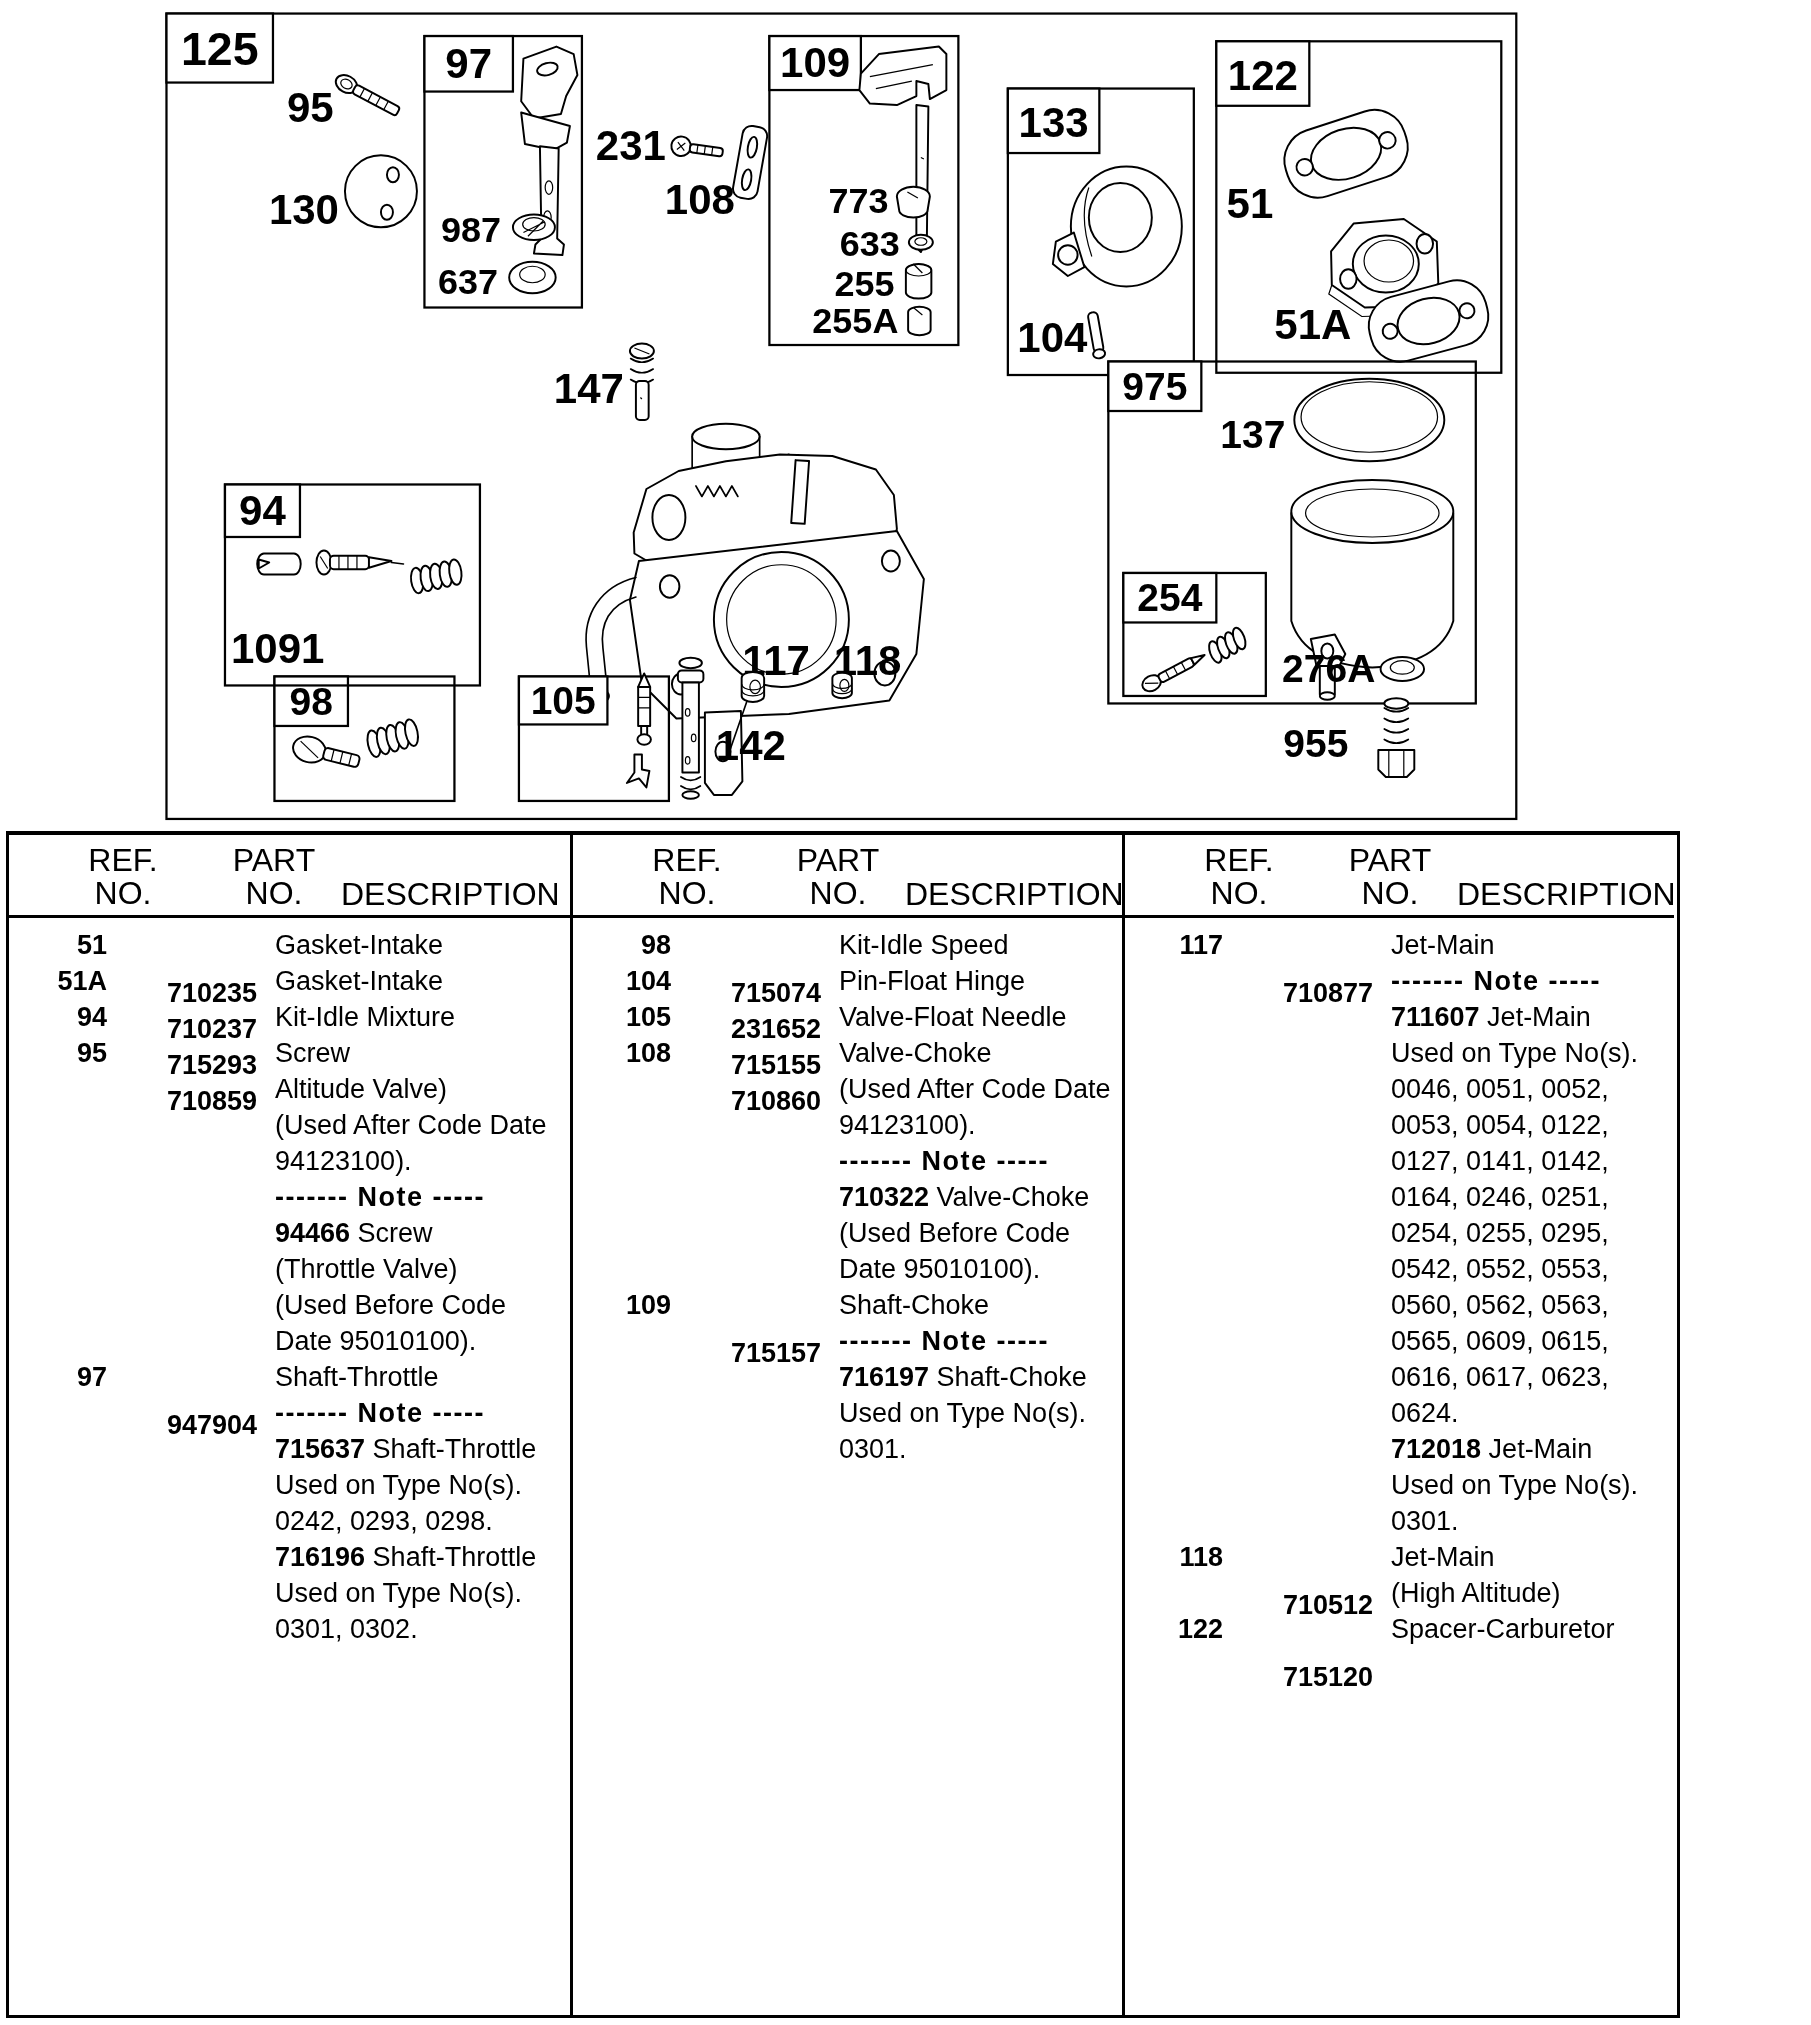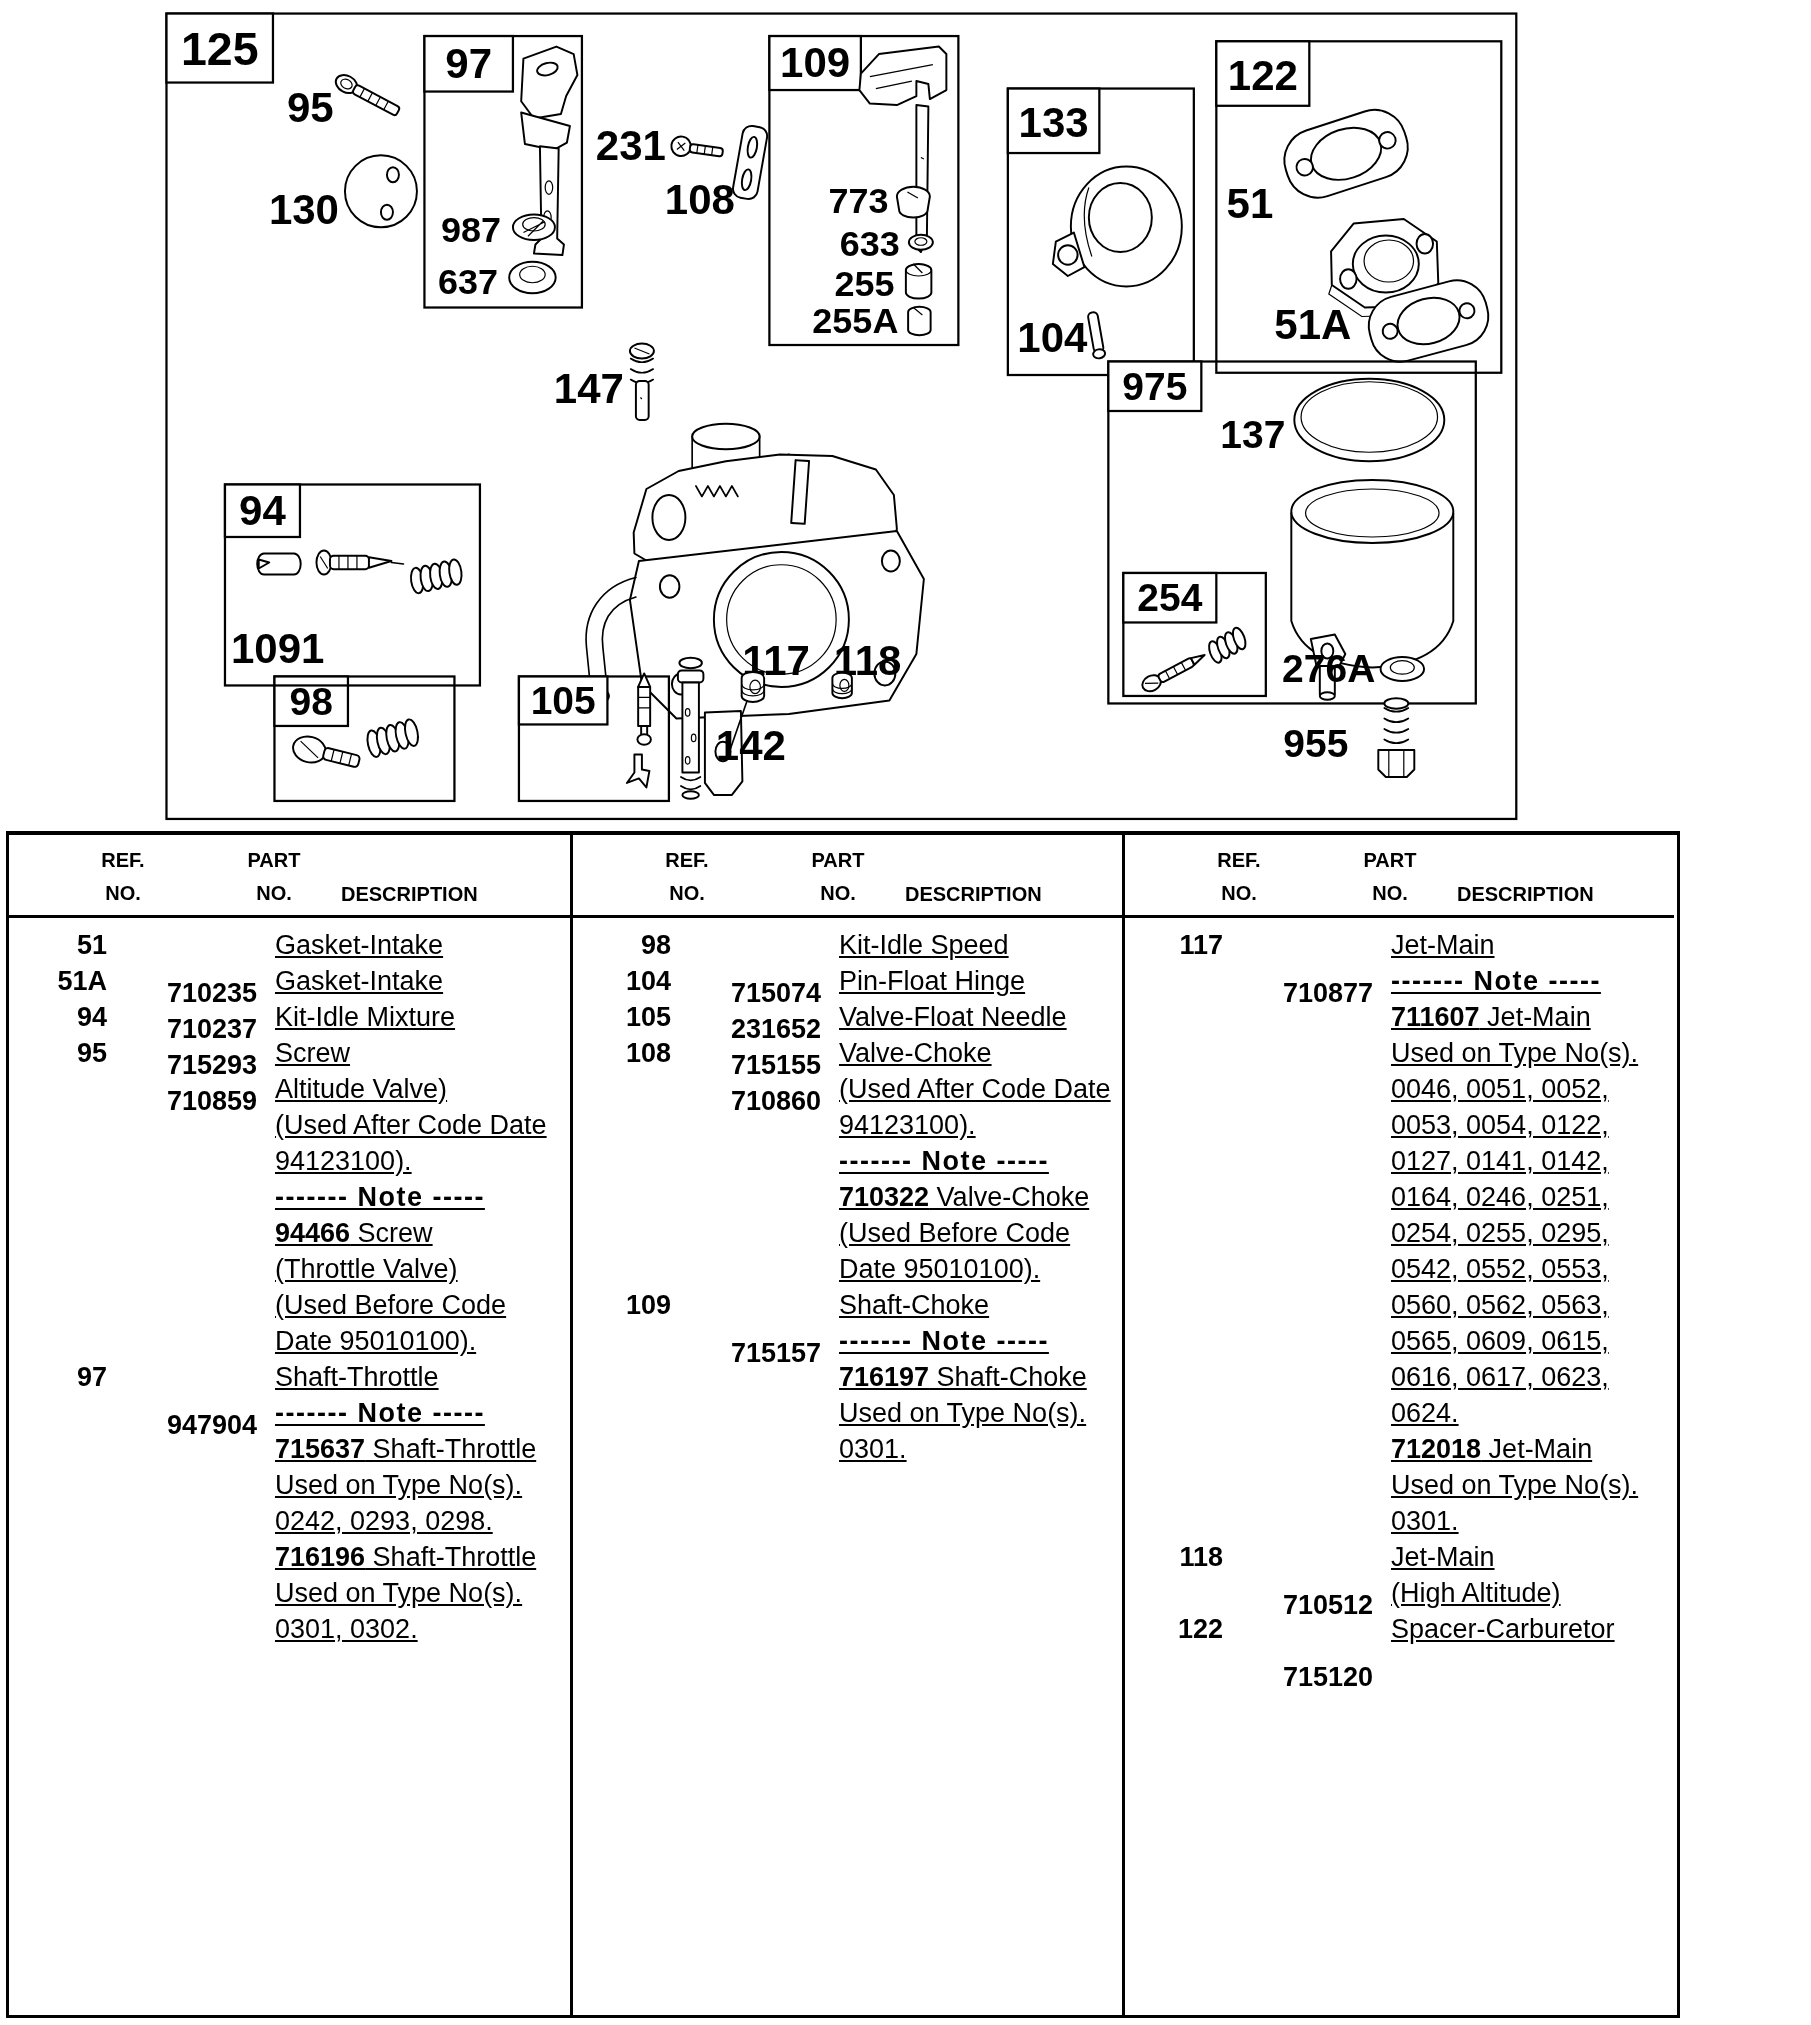--- a/index.html
+++ b/index.html
@@ -23,31 +23,31 @@
   #partsTable{
     position:absolute;left:6px;top:831px;width:1674px;height:1187px;
     border:3px solid #000;border-top-width:4.5px;box-sizing:border-box;
     display:flex;font-size:27px;line-height:36px;
   }
   .pcol{position:relative;box-sizing:border-box;flex:0 0 auto;}
   .pcol + .pcol{border-left:3px solid #000;}
   .c1{width:561px;} .c2{width:552px;} .c3{width:552px;}
   .col-header{
     position:relative;height:80px;border-bottom:3.8px solid #000;
-    font-size:20px;font-weight:700;line-height:33px;
+    font-size:32px;font-weight:400;line-height:33px;
   }
   .h-ref{position:absolute;left:54px;top:9px;width:120px;text-align:center;}
   .h-part{position:absolute;left:201px;top:9px;width:128px;text-align:center;}
   .h-desc{position:absolute;left:332px;bottom:4.5px;white-space:nowrap;}
   .col-body{position:relative;padding-top:9px;}
   .entry{position:relative;}
   .entry .ref{position:absolute;left:0;top:0;width:98px;text-align:right;font-weight:700;}
   .entry .part{position:absolute;left:113px;top:16px;width:135px;text-align:right;font-weight:700;margin-top:32px;}
   .entry .desc{margin-left:266px;}
-  .line{height:36px;line-height:36px;white-space:nowrap;text-decoration:underline;}
+  .line{height:36px;line-height:36px;white-space:nowrap;}
   .line b{font-weight:700;}
   .note{font-weight:700;letter-spacing:1.5px;}
 </style>
 </head>
 <body>
 
 <div id="diagram">
 <svg width="1811" height="825" viewBox="0 0 2415 1100" xmlns="http://www.w3.org/2000/svg">
 
   <rect class="box" x="222" y="18" width="1800" height="1074"></rect>

